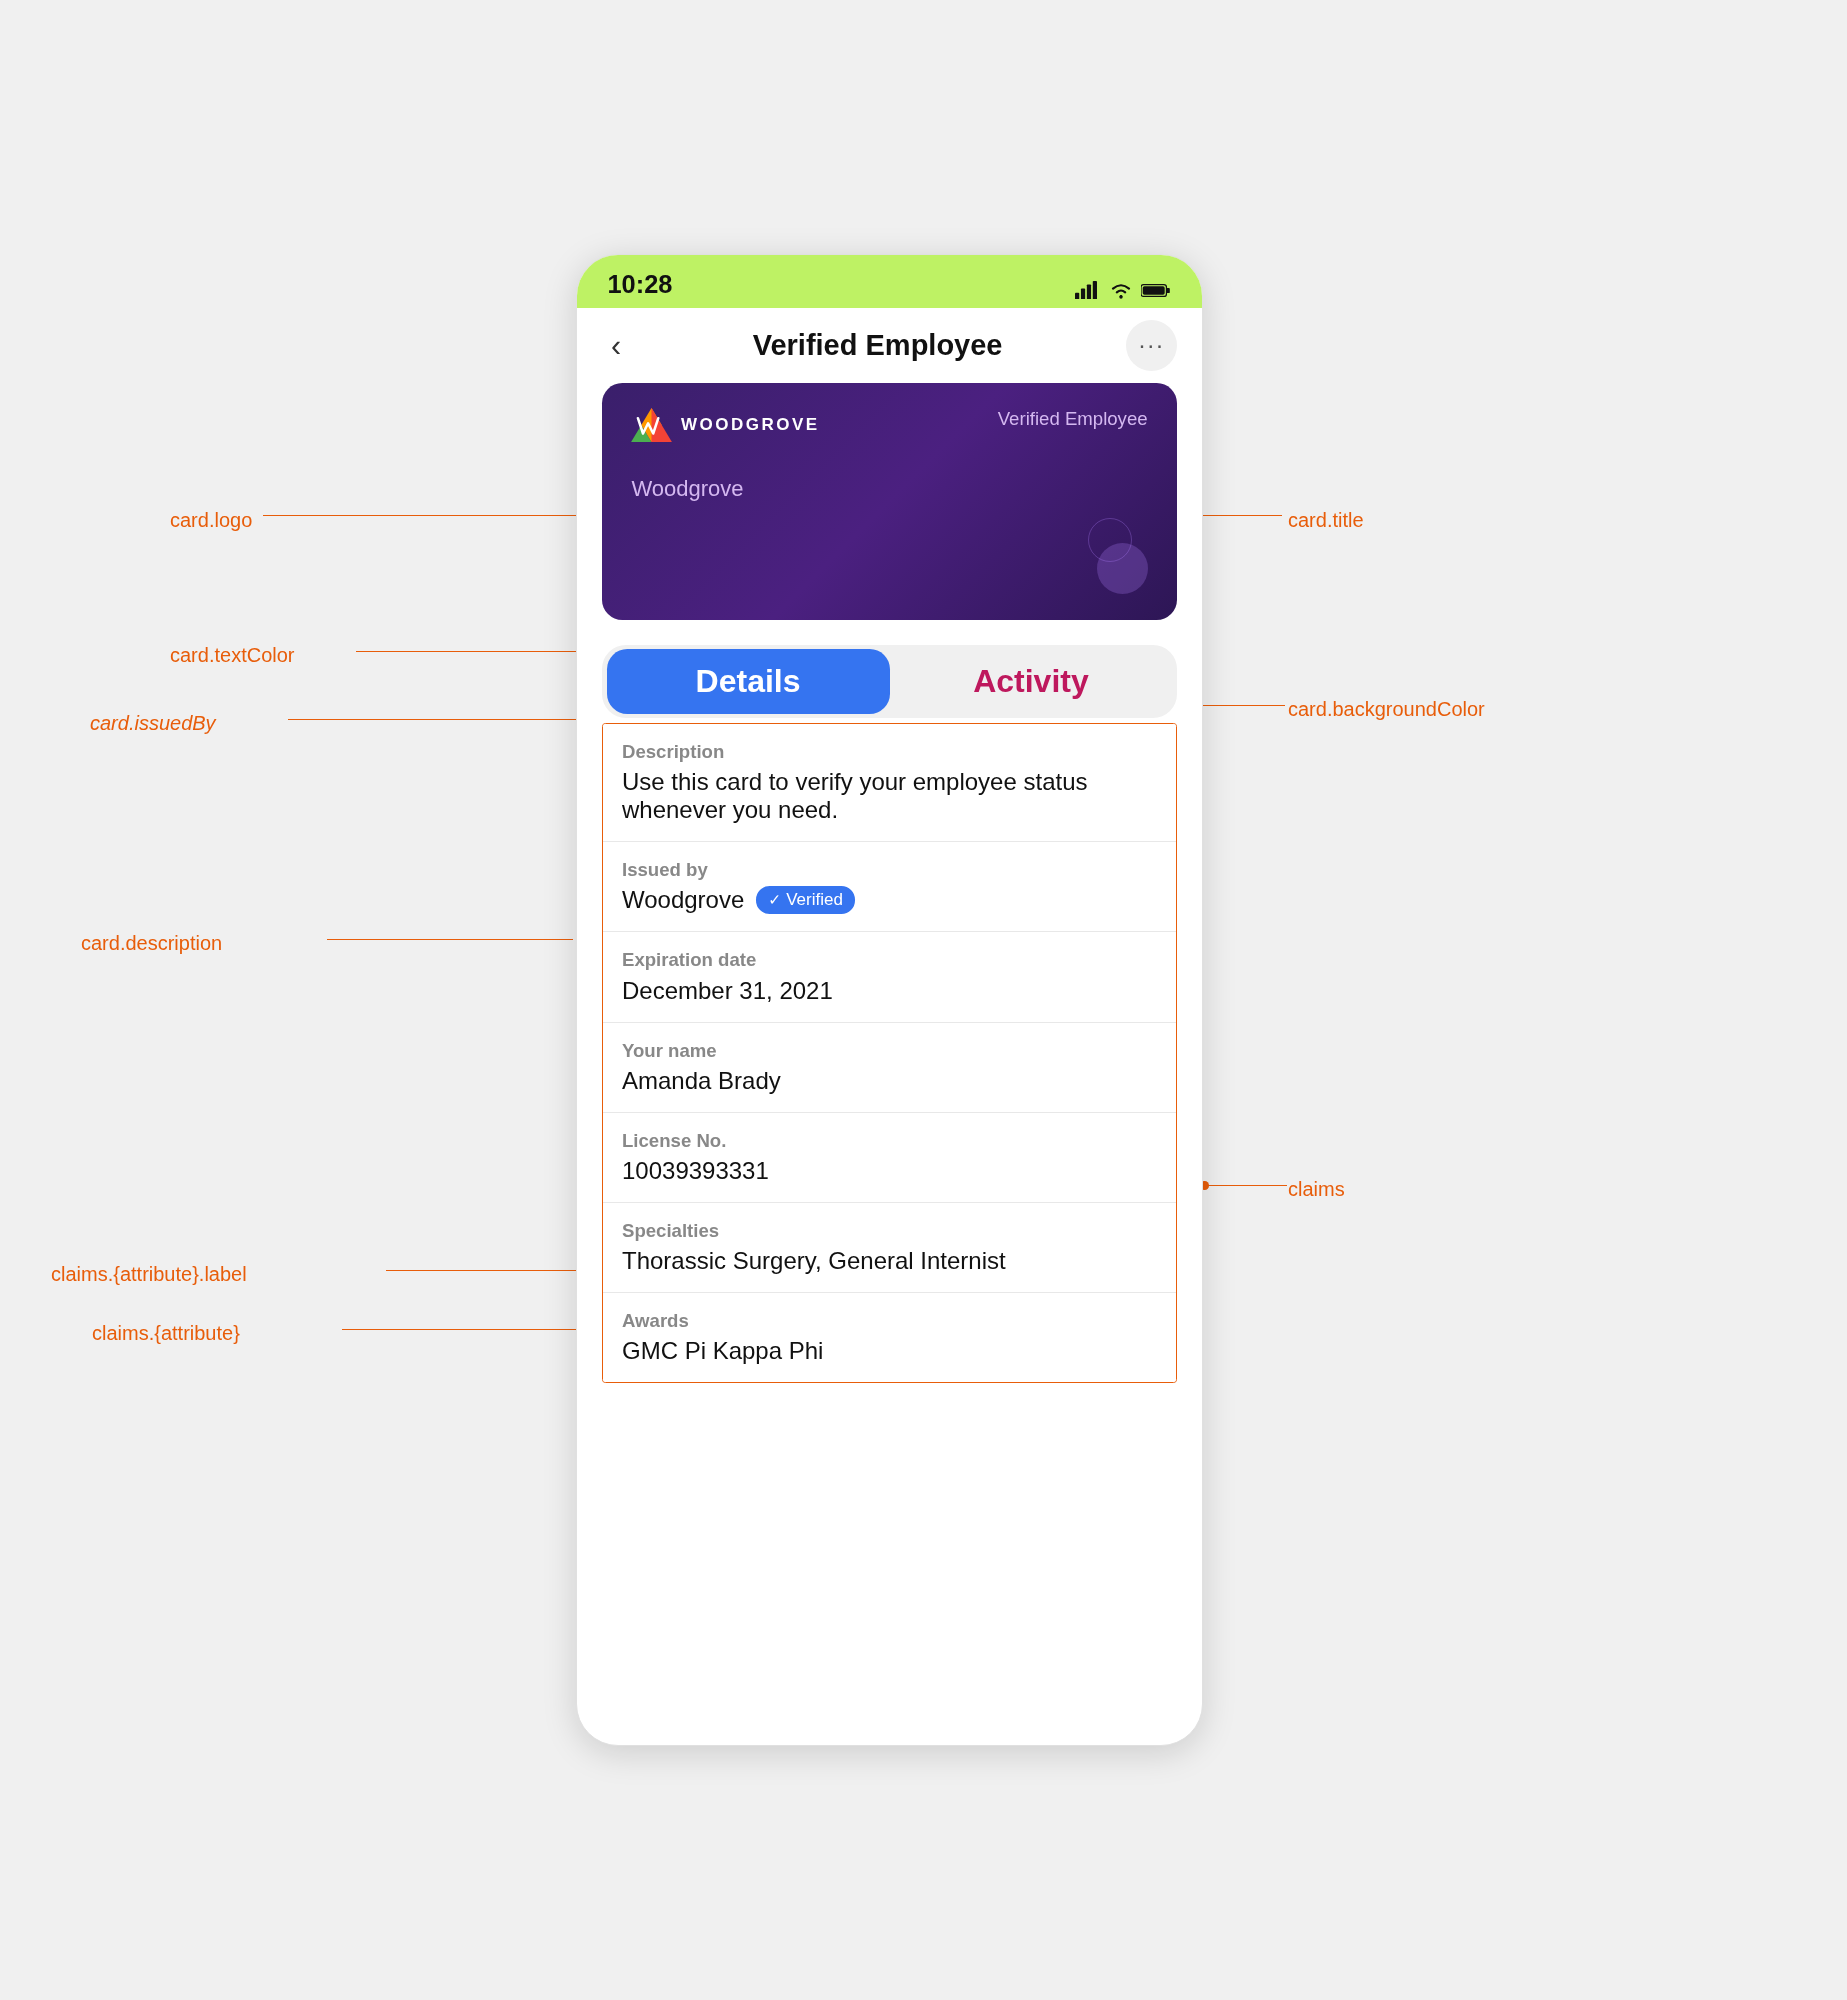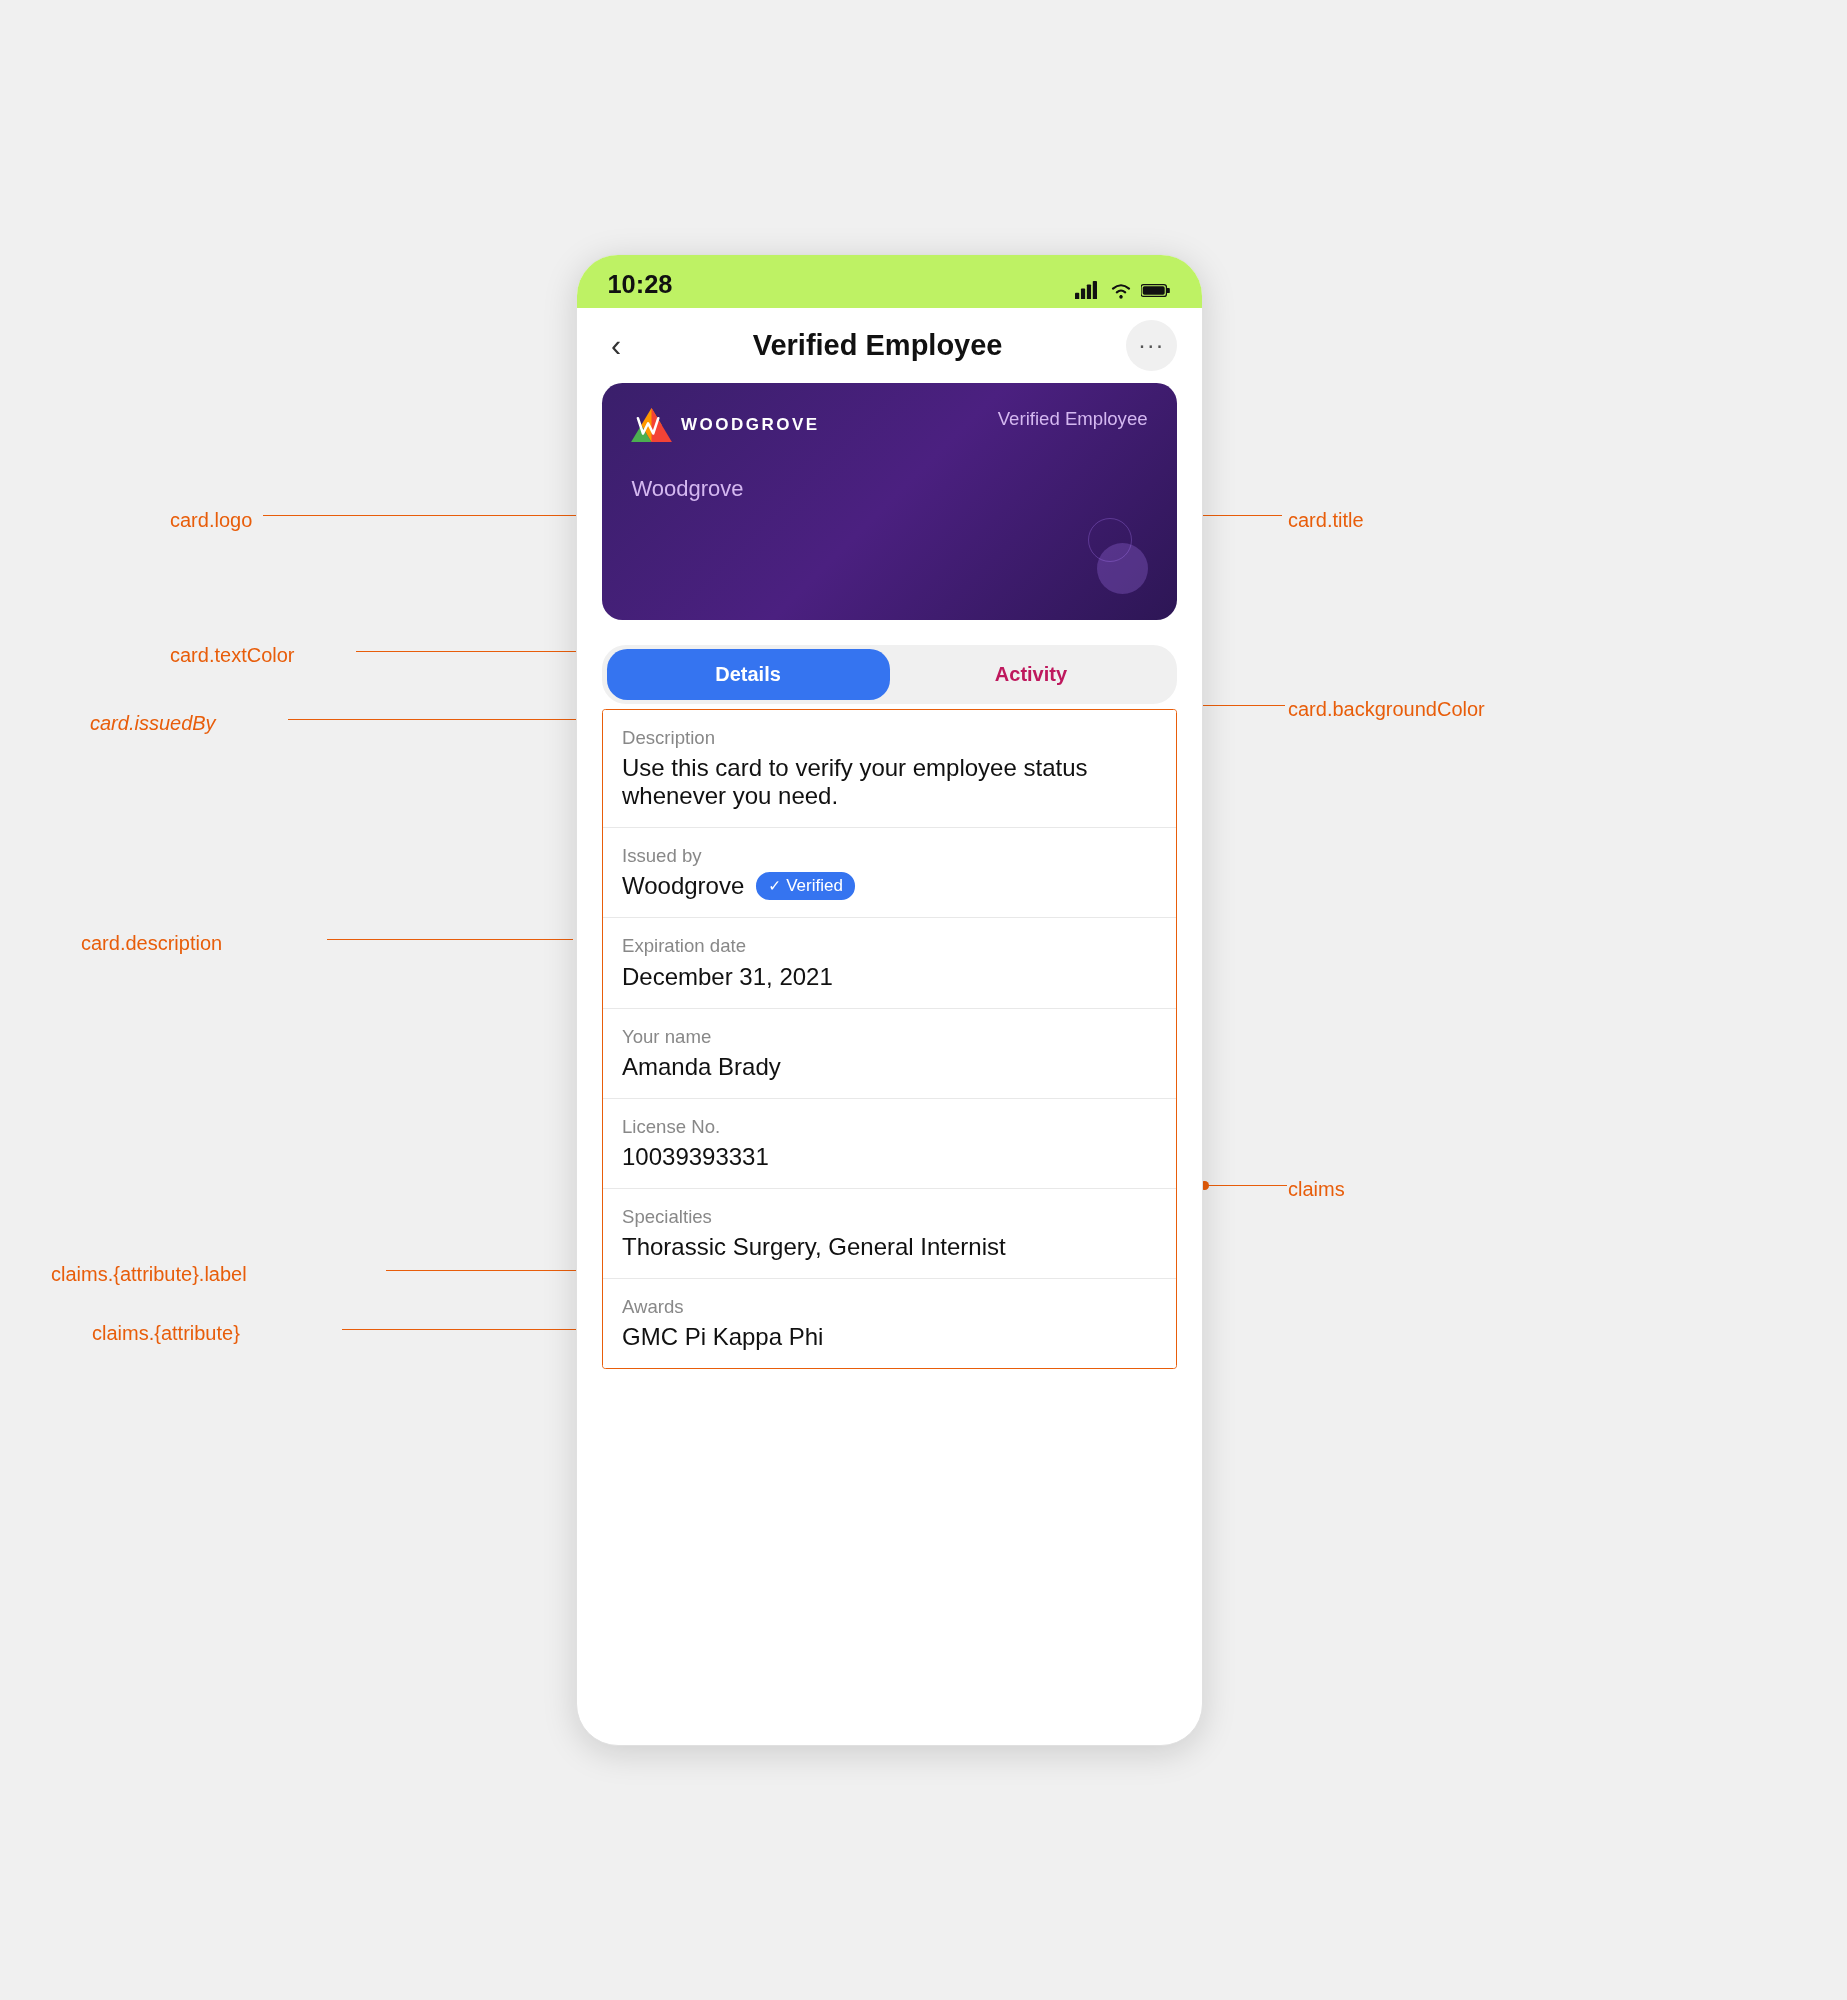--- a/index.html
+++ b/index.html
@@ -173,21 +173,21 @@
       margin: 0 25.4px 5.1px;
       display: flex;
       background: #f0f0f0;
       border-radius: 24px;
       padding: 4.2px;
     }
     .tab {
       flex: 1;
       padding: 13.6px 0;
       text-align: center;
-      font-size: 20px;
+      font-size: 32px;
       font-weight: 600;
       border-radius: 20.3px;
       cursor: pointer;
       border: none;
       background: transparent;
     }
     .tab.active {
       background: #3574f0;
       color: #fff;
     }
@@ -209,20 +209,21 @@
       border-bottom: 0.8px solid #e8e8e8;
       background: #fff;
     }
     .detail-item:last-child {
       border-bottom: none;
     }
     .detail-label {
       font-size: 18.6px;
       color: #888;
       margin-bottom: 5.1px;
+      font-weight: bold;
     }
     .detail-value {
       font-size: 24px;
       color: #111;
       font-weight: 500;
     }
     .detail-value-row {
       display: flex;
       align-items: center;
       gap: 12px;

